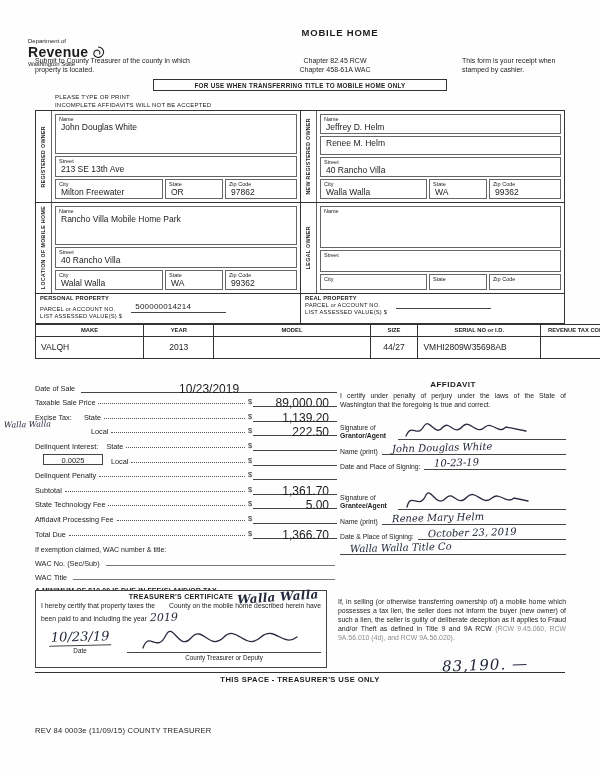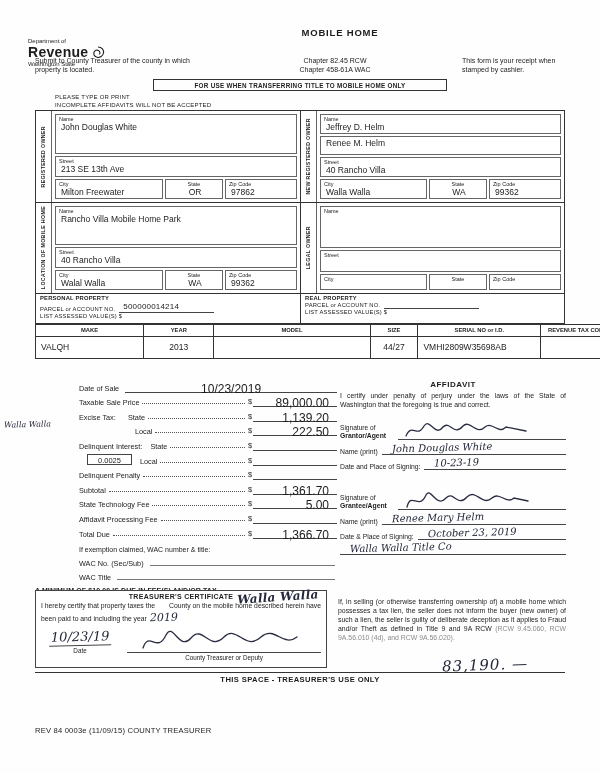--- a/index.html
+++ b/index.html
@@ -38,50 +38,50 @@
   .vstrip { width:16px; border-right:1px solid #666; display:flex; align-items:center; justify-content:center; }
   .vlabel { writing-mode:vertical-rl; transform:rotate(180deg); font-size:5.2px; font-weight:bold;
             letter-spacing:0.4px; text-align:center; line-height:1.1; }
   .fields { flex:1; display:flex; flex-direction:column; padding:2px; }
   .fbox { border:1px solid #666; margin:1px; padding:1px 3px; overflow:hidden; background:#fff; }
   .flabel { font-size:5.5px; color:#222; display:block; }
   .fvalue { font-size:8.5px; margin-left:2px; display:block; white-space:nowrap; }
   .grow2 { flex:2.1; } .grow1 { flex:1; }
   .cityrow { display:flex; flex:1; }
   .cityrow .fbox { flex:1; }
-  .cityrow .statebox { flex:0 0 58px;text-align:center; }
+  .cityrow .statebox { flex:0 0 58px; }
   .cityrow .zipbox { flex:0 0 72px; }
 
   
   .propstrip { left:35px; top:294px; width:530px; height:30px; display:flex;
                border:1px solid #333; border-top:none; background:#fff; }
   .prop-half { width:50%; padding:1px 4px; line-height:1.25; }
   .prop-half.right { border-left:1px solid #333; }
   .prop-title { font-size:5.8px; font-weight:bold; letter-spacing:0.2px; }
   .prop-line { font-size:5.8px; letter-spacing:0.2px; display:flex; align-items:flex-end; }
-  .prop-val { font-size:8px; border-bottom:1px solid #444; min-width:95px; padding:0 4px; margin-left:4px; }
+  .prop-val { font-size:8px; border-bottom:1px solid #444; min-width:95px; padding:0 4px; margin-left:16px; }
 
   
   .vtable { left:35px; top:324px; width:592px; border-collapse:collapse; background:#fff; }
   .vtable td, .vtable th { border:1px solid #333; }
   .vtable th { font-size:5.8px; font-weight:bold; text-align:center; padding:2px 1px; line-height:1.15; }
   .vtable td { font-size:8.5px; height:22px; padding:1px 5px; }
   .ctr { text-align:center; }
 
   
   .fees { left:35px; top:378px; width:302px; }
-  .feerow { display:flex; align-items:flex-end; height:14.6px; font-size:7.3px;margin-left:44px; }
+  .feerow { display:flex; align-items:flex-end; height:14.6px; font-size:7.3px; }
   .feelabel { white-space:pre; }
   .ind { padding-left:56px; }
   .leader { flex:1; border-bottom:1px dotted #555; margin:0 3px 3px 3px; }
   .dollar { margin:0 1px 1px 0; font-size:7.3px; }
   .feeval { width:84px; border-bottom:1px solid #444; text-align:right; padding-right:8px; font-size:12px; height:11px; }
   .date-row .feelabel { padding-right:6px; }
   .date-line { flex:1; border-bottom:1px solid #444; text-align:center; font-size:12px; height:11px; }
-  .ratebox { border:1px solid #444; width:45px; text-align:center; font-size:7.5px;
+  .ratebox { border:1px solid #444; width:60px; text-align:center; font-size:7.5px;
              height:11px; margin:0 8px 1px 8px; line-height:11px; }
   .noteline { font-size:7px; }
   .blankline { flex:1; border-bottom:1px solid #777; margin:0 2px 2px 6px; height:10px; }
   .minnote { font-size:7px; font-weight:bold; margin-top:5px; letter-spacing:0.1px; }
   .margin-note { left:4px; top:420px; font-size:8px; color:#9a9a9a; }
 
   
   .hand { font-family:"DejaVu Serif", serif; font-style:italic; color:#23283a;
           display:inline-block; transform:rotate(-1.5deg); }
 

